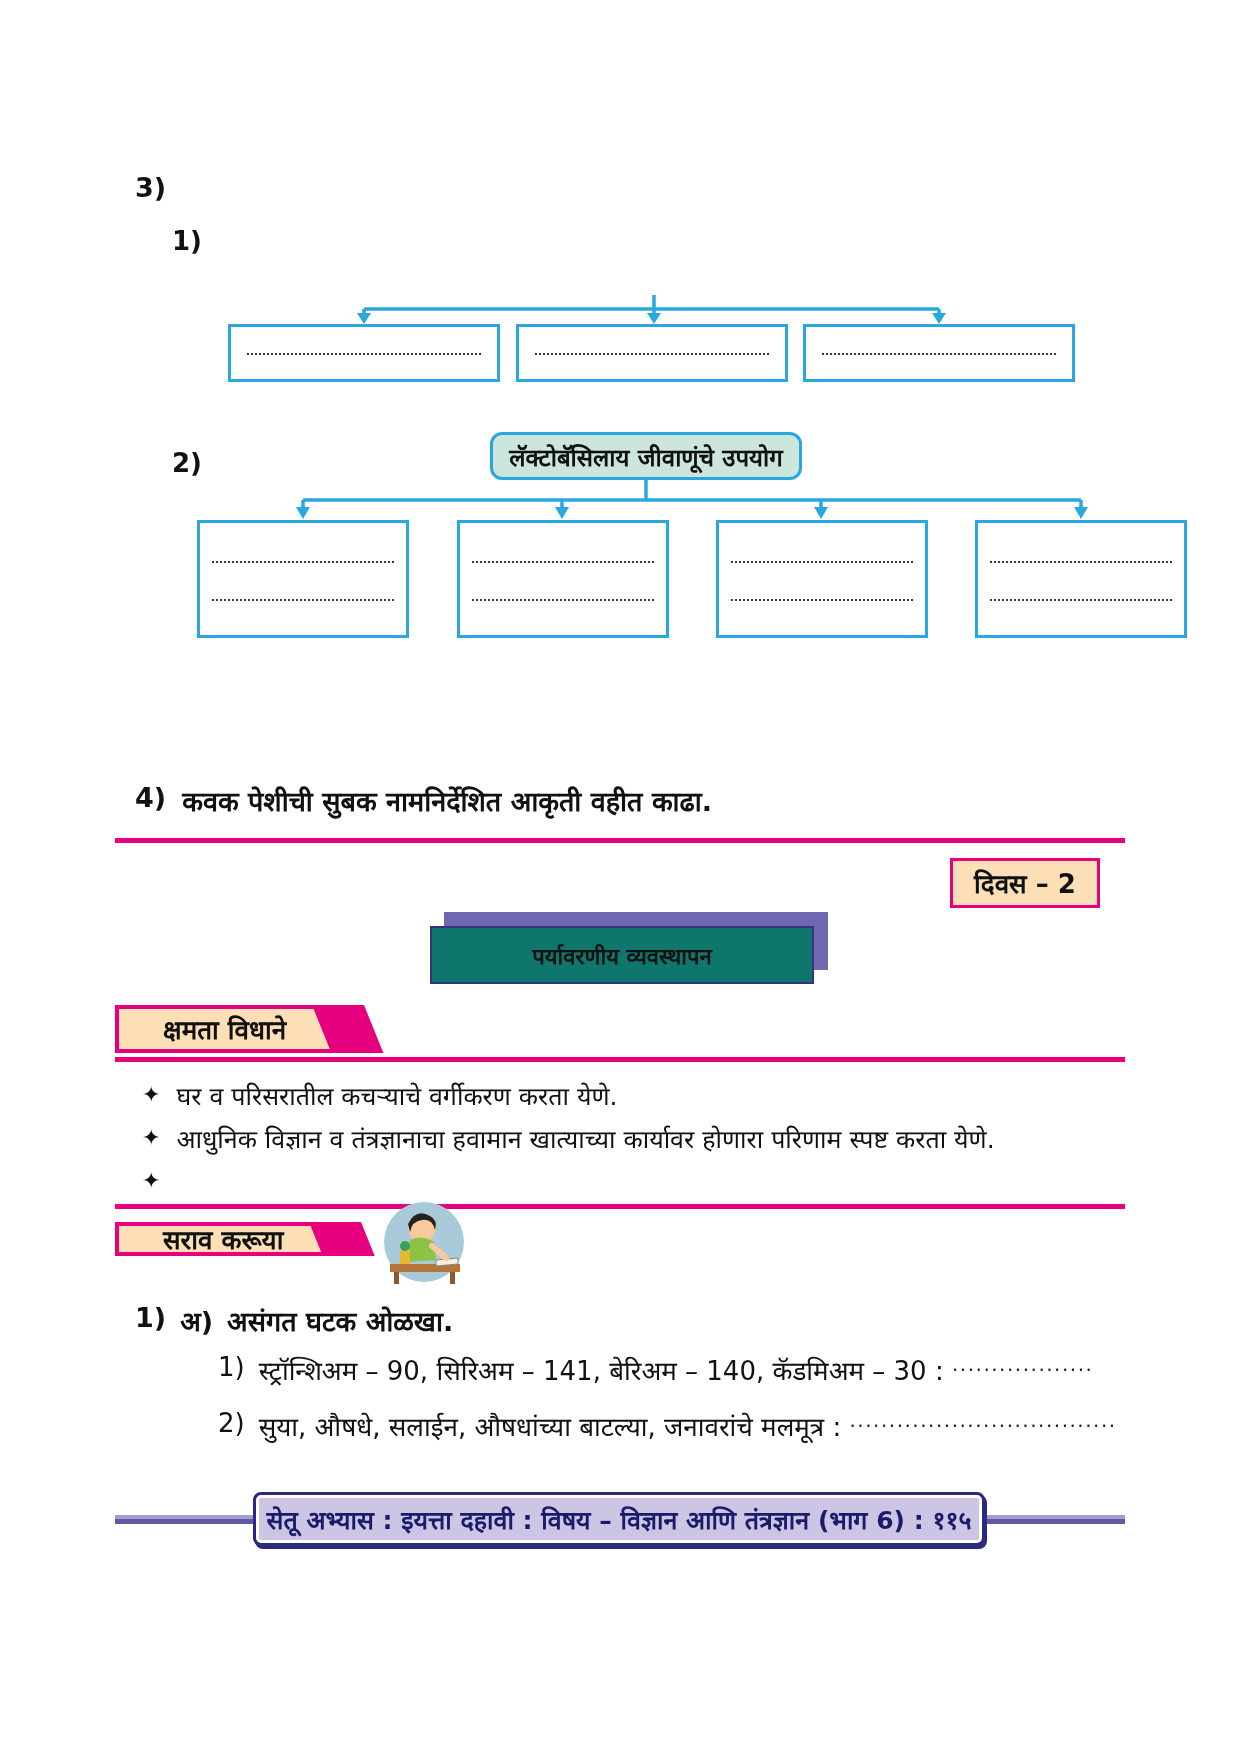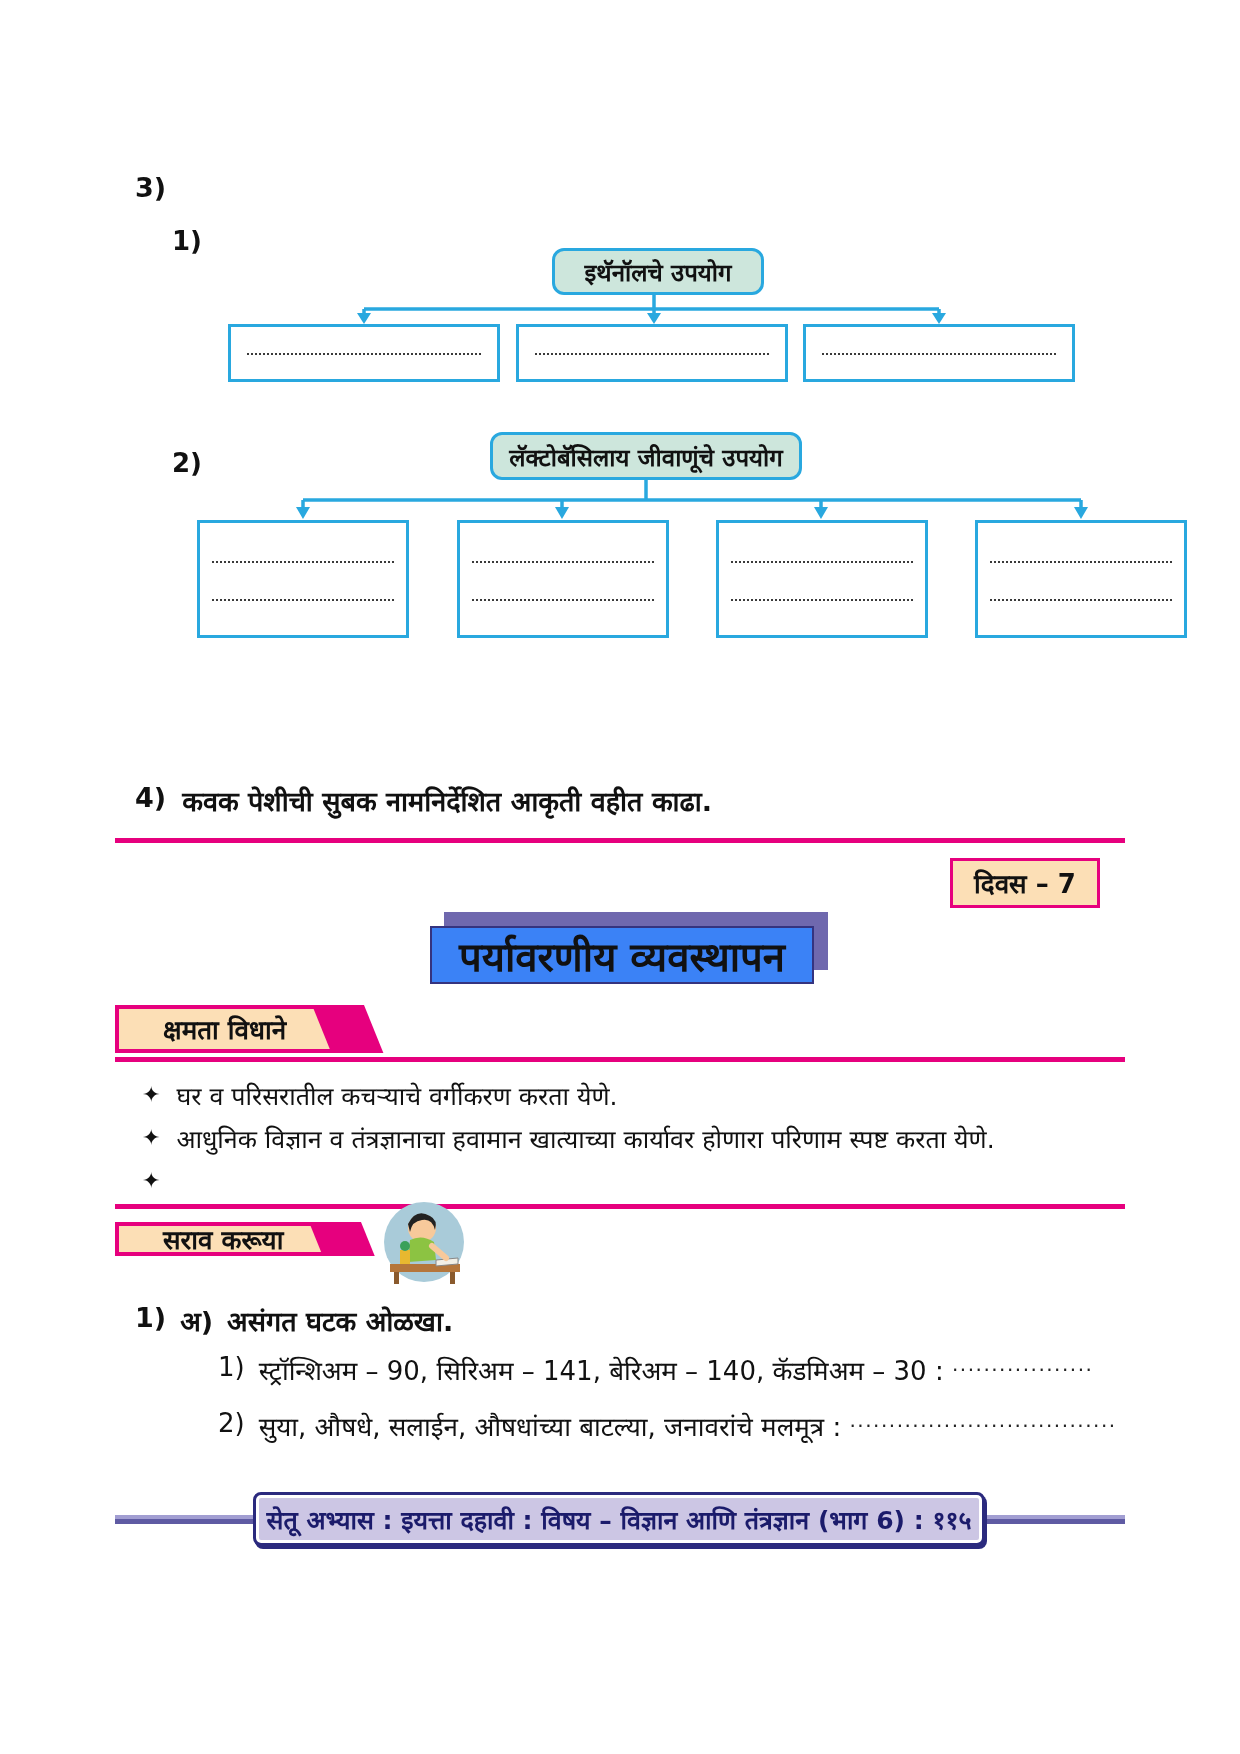--- a/index.html
+++ b/index.html
@@ -25,22 +25,22 @@
 
   
   .rule { position:absolute; height:4.5px; background:#E6007E; }
 
   
   .day-badge { position:absolute; display:flex; align-items:center; justify-content:center;
                background:#FCDFB6; border:3.5px solid #E6007E; font-size:26px; font-weight:bold; color:#111; }
 
   
   .chapter-title { position:absolute; display:flex; align-items:center; justify-content:center;
-                   background:#3b82f6; border:2.5px solid #35337F; box-shadow:14px -14px 0 0 #6F68AE;
-                   font-size:40px; font-weight:bold; color:#111; }
+                   background:#0f766e; border:2.5px solid #35337F; box-shadow:14px -14px 0 0 #6F68AE;
+                   font-size:22px; font-weight:bold; color:#111; }
 
   
   .ribbon { position:absolute; height:48px; display:flex; align-items:stretch; }
   .ribbon-box { background:#FCDFB6; border:4px solid #E6007E; display:flex; align-items:center;
                 padding:0 44px; font-size:26px; font-weight:bold; color:#111; white-space:nowrap; }
   .ribbon-tail { width:52px; background:#E6007E; transform:skewX(22deg); transform-origin:0 0; margin-left:-22px; }
 
   
   .bullet { position:absolute; display:flex; gap:16px; font-size:25px; color:#111; width:980px; }
   .bullet .star { font-size:22px; line-height:1.5; color:#111; }
@@ -60,21 +60,20 @@
 </head>
 <body>
 
 <div class="page">
 
   <div class="qrow" style="left:135px; top:172px;">
     <span class="qnum">3)</span>
   </div>
 
   <div class="flow-label" style="left:172px; top:226px;">1)</div>
-  <div class="flow-header" style="left:552px; top:248px; width:212px; height:47px;">इथॅनॉलचे उपयोग</div>
 
   <svg class="connector" style="left:220px; top:295px;" width="860" height="30" viewBox="0 0 860 30">
     <path d="M434 0 V19"></path>
     <path d="M144 14 H719"></path>
     <path d="M144 14 V19"></path>
     <path d="M719 14 V19"></path>
     <polygon points="137,18 151,18 144,29"></polygon>
     <polygon points="427,18 441,18 434,29"></polygon>
     <polygon points="712,18 726,18 719,29"></polygon>
   </svg>
@@ -121,21 +120,21 @@
     <span class="dotline" style="top:38px;"></span>
     <span class="dotline" style="top:76px;"></span>
   </div>
 
   <div class="qrow" style="left:135px; top:782px;">
     <span class="qnum">4)</span>
     <span>कवक पेशीची सुबक नामनिर्देशित आकृती वहीत काढा.</span>
   </div>
 
   <div class="rule" style="left:115px; top:838px; width:1010px;"></div>
-  <div class="day-badge" style="left:950px; top:858px; width:150px; height:50px;">दिवस – 7</div>
+  <div class="day-badge" style="left:950px; top:858px; width:150px; height:50px;">दिवस – 2</div>
 
   <div class="chapter-title" style="left:430px; top:926px; width:384px; height:58px;">पर्यावरणीय व्यवस्थापन</div>
 
   <div class="ribbon" style="left:115px; top:1005px;">
     <div class="ribbon-box">क्षमता विधाने</div>
     <div class="ribbon-tail"></div>
   </div>
   <div class="rule" style="left:115px; top:1057px; width:1010px;"></div>
 
   <div class="bullet" style="left:142px; top:1078px;">

